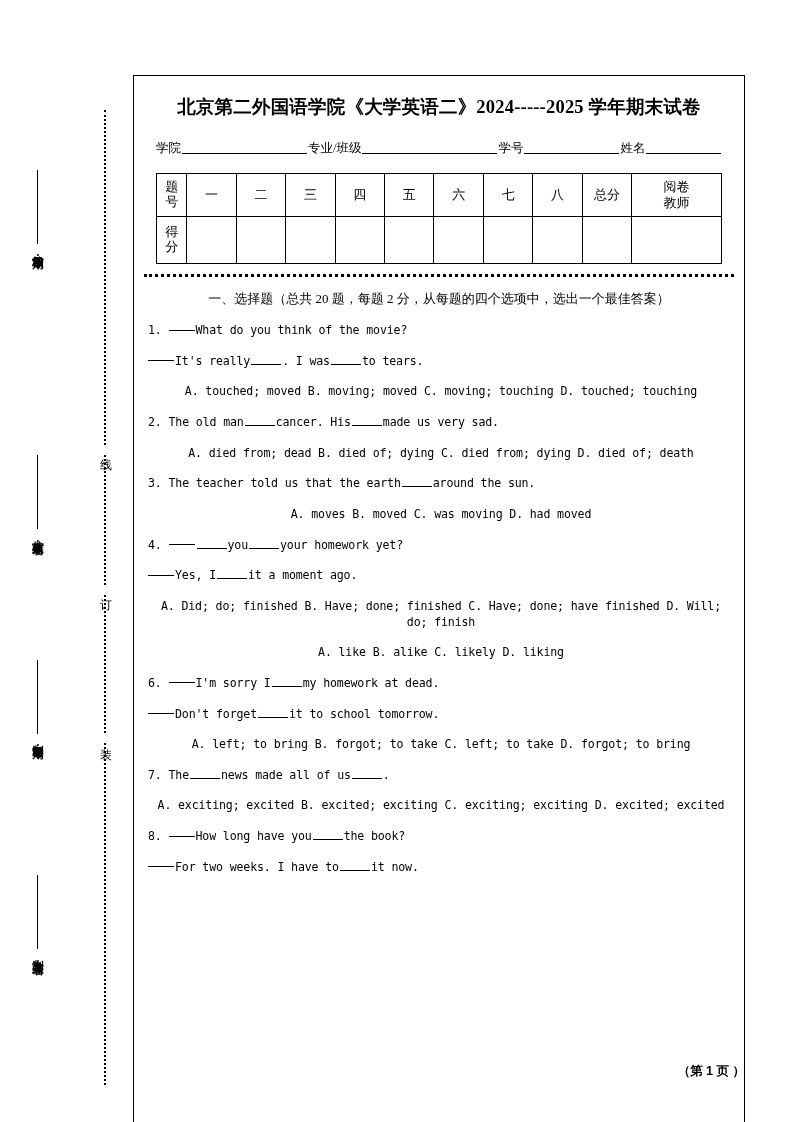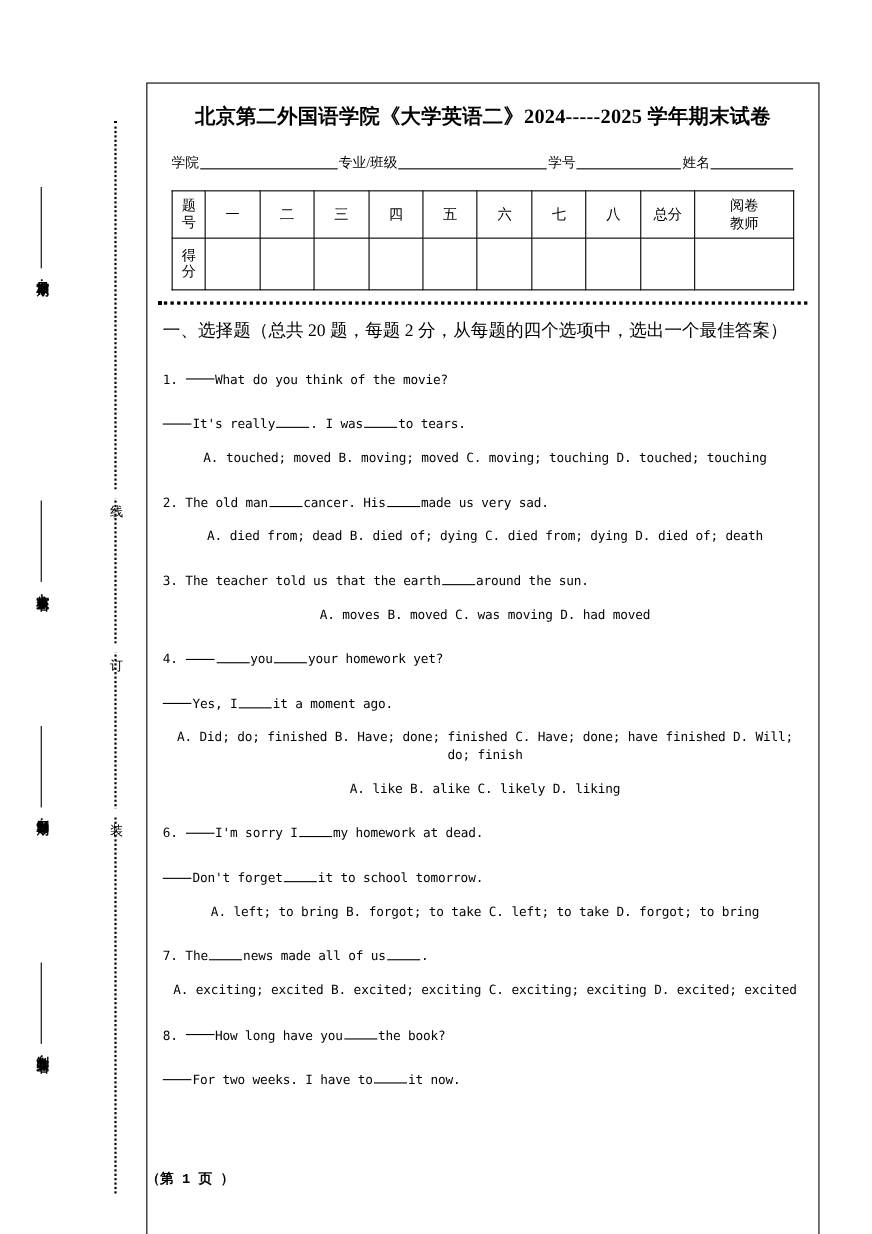--- a/index.html
+++ b/index.html
@@ -155,31 +155,32 @@
   .dotted-sep {
     margin: 10px 10px 0 10px;
     border-top: 3px dotted #000;
     height: 0;
   }
 
   
   .section-head {
     margin: 12px 14px 0 14px;
     font-family: "Liberation Serif", "DejaVu Serif", serif;
-    font-size: 16px;
+    font-size: 13px;
     line-height: 1.5;
+    text-align: center;
   }
   .qlist {
     margin: 0 10px 0 14px;
   }
   .qline {
     font-family: "DejaVu Sans Mono", "Liberation Mono", monospace;
     font-size: 11.6px;
     line-height: 1.35;
-    margin-top: 25px;
+    margin-top: 15px;
     word-wrap: break-word;
     letter-spacing: -0.15px;
   }
   .qline.opts { margin-top: 15px; text-align: center; }
   .blank {
     display: inline-block;
     border-bottom: 1px solid #000;
     width: 30px;
     vertical-align: baseline;
     height: 0.85em;
@@ -192,22 +193,22 @@
     vertical-align: 0.30em;
     height: 0;
     margin-right: 1px;
   }
 
   .footer {
     position: absolute;
     left: 133px;
     top: 1063px;
     width: 612px;
-    text-align: left;
-    font-family: Liberation Mono, monospace;
+    text-align: right;
+    font-family: Liberation Sans, sans-serif;
     font-size: 12.5px;
     font-weight: bold;
   }
 </style>
 </head>
 <body>
 
 <div class="margin-col">
 
   <div class="vlabel-wrap" style="top:170px;">

